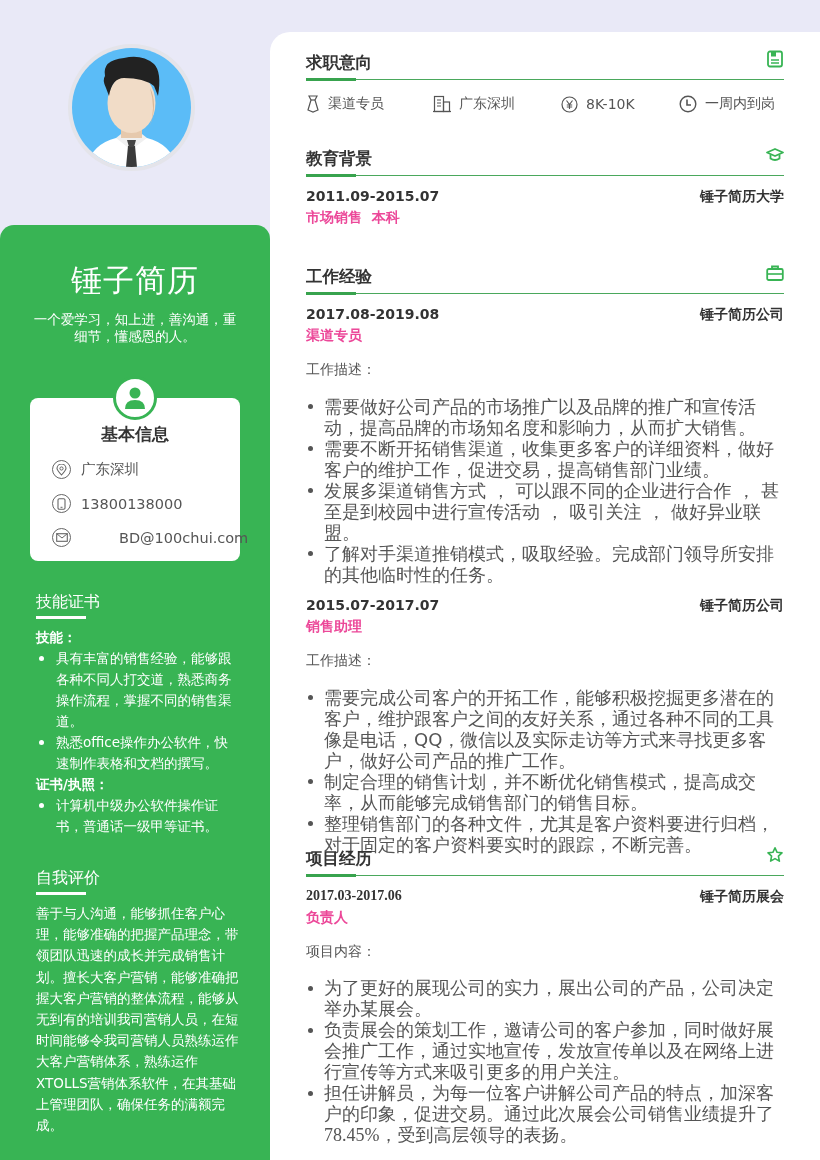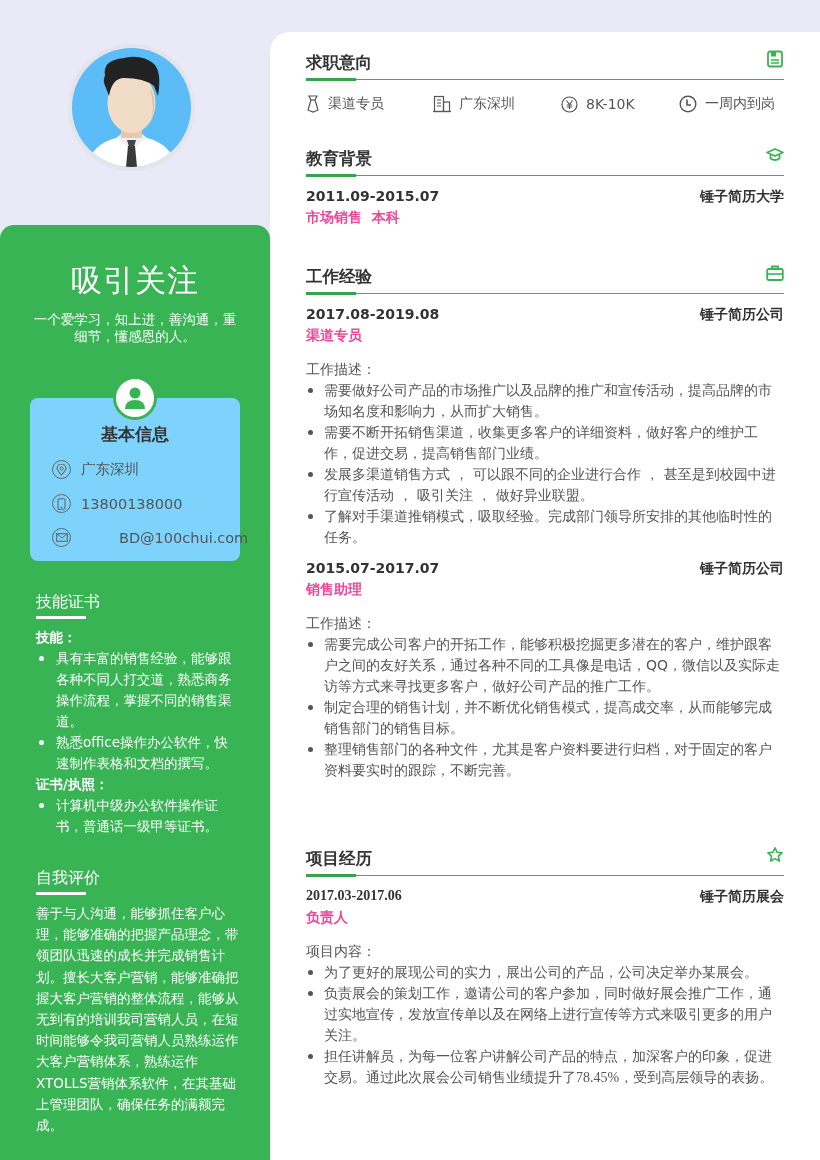--- a/index.html
+++ b/index.html
@@ -28,21 +28,21 @@
     .name {
       position: absolute; left: 0; width: 270px; top: 35px; text-align: center;
       font-size: 31px; font-weight: normal; letter-spacing: 1px;
     }
     .motto {
       position: absolute; left: 30px; width: 210px; top: 86px; text-align: center;
       font-size: 13.5px; line-height: 17px;
     }
     .info-card {
       position: absolute; left: 30px; top: 173px; width: 210px; height: 163px;
-      background: #7dd3fc; border-radius: 8px; color: #444; padding-left: 48px;
+      background: #ffffff; border-radius: 8px; color: #444; padding-left: 48px;
     }
     .info-badge {
       position: absolute; left: 83px; top: -22px; width: 44px; height: 44px;
       border-radius: 50%; background: #fff; border: 3px solid #38b454;
       display: flex; align-items: center; justify-content: center;
     }
     .info-title {
       position: absolute; top: 25px; left: 0; width: 210px; text-align: center;
       font-size: 17px; font-weight: bold; color: #333;
     }
@@ -84,21 +84,21 @@
     .sec-head .title-bar {
       position: absolute; left: 0; bottom: -2px; width: 50px; height: 3px; background: #38a34e;
     }
     .sec-head .sec-icon { position: absolute; right: 0; top: 0; width: 18px; height: 18px; }
     .intent-row { display: flex; margin-top: 15px; font-size: 14px; color: #555; }
     .intent-item { display: flex; align-items: center; }
     .intent-item svg { margin-right: 8px; }
     .entry-head { display: flex; justify-content: space-between; font-size: 14px; font-weight: bold; color: #333; margin-top: 12px; }
     .entry-sub { font-size: 14px; font-weight: bold; color: #ec4899; margin-top: 3px; }
     .desc-label { font-size: 14px; color: #555; margin-top: 14px; line-height: 21px; }
-    .desc-list { list-style: none; font-size: 14px; color: #555; line-height: 21px; }
+    .desc-list { list-style: none; font-size: 18px; color: #555; line-height: 21px; margin-top: 16px; }
     .desc-list li { position: relative; padding-left: 18px; }
     .desc-list li::before {
       content: ""; position: absolute; left: 2px; top: 8px; width: 5px; height: 5px; border-radius: 50%; background: #555;
     }
   </style>
 </head>
 <body>
 
 <div class="avatar-wrap">
   <div class="avatar">
@@ -109,21 +109,21 @@
       <path d="M55 92 L64 92 L62 99 L57 99 Z" fill="#444"></path>
       <rect x="49" y="72" width="21" height="18" fill="#e6c9ad"></rect>
       <ellipse cx="59.5" cy="55" rx="24" ry="30" fill="#f1dcc7"></ellipse>
       <path d="M78 40 Q86 55 78 78 Q84 60 78 40 Z" fill="#d9b898"></path>
       <path d="M33 28 Q30 12 52 10 Q70 6 82 16 Q90 24 86 48 L82 38 Q72 30 52 30 Q40 30 37 48 L34 40 Q30 32 33 28 Z" fill="#222"></path>
     </svg>
   </div>
 </div>
 
 <div class="left-panel">
-  <div class="name">吸引关注</div>
+  <div class="name">锤子简历</div>
   <div class="motto">一个爱学习，知上进，善沟通，重细节，懂感恩的人。</div>
 
   <div class="info-card">
     <div class="info-badge">
       <svg width="22" height="24" viewBox="0 0 22 24">
         <circle cx="11" cy="7" r="5.5" fill="#38b454"></circle>
         <path d="M1 23 Q1 14 11 14 Q21 14 21 23 Z" fill="#38b454"></path>
       </svg>
     </div>
     <div class="info-title">基本信息</div>

